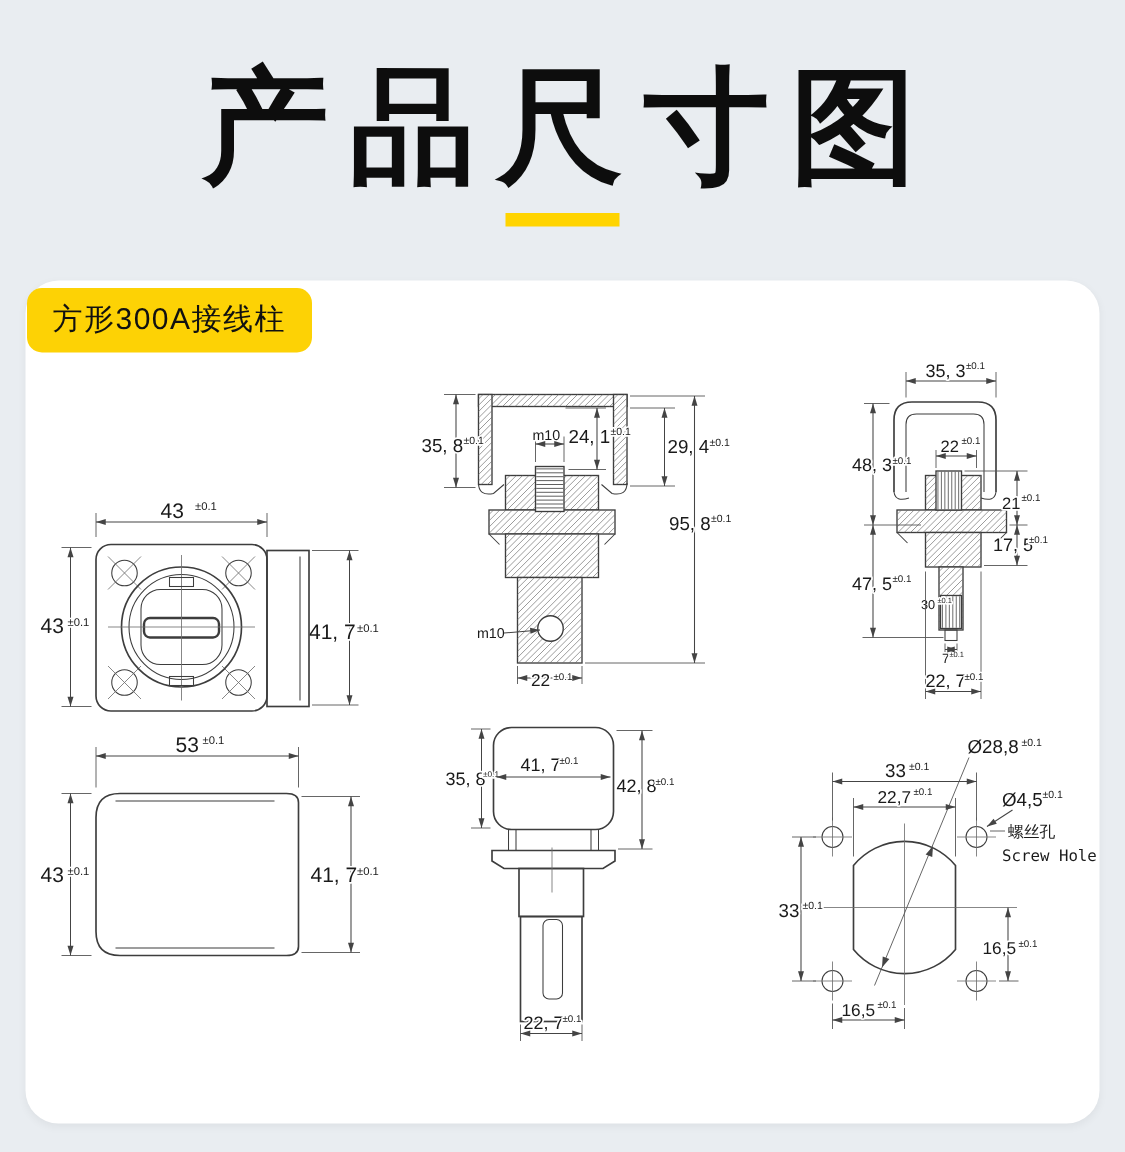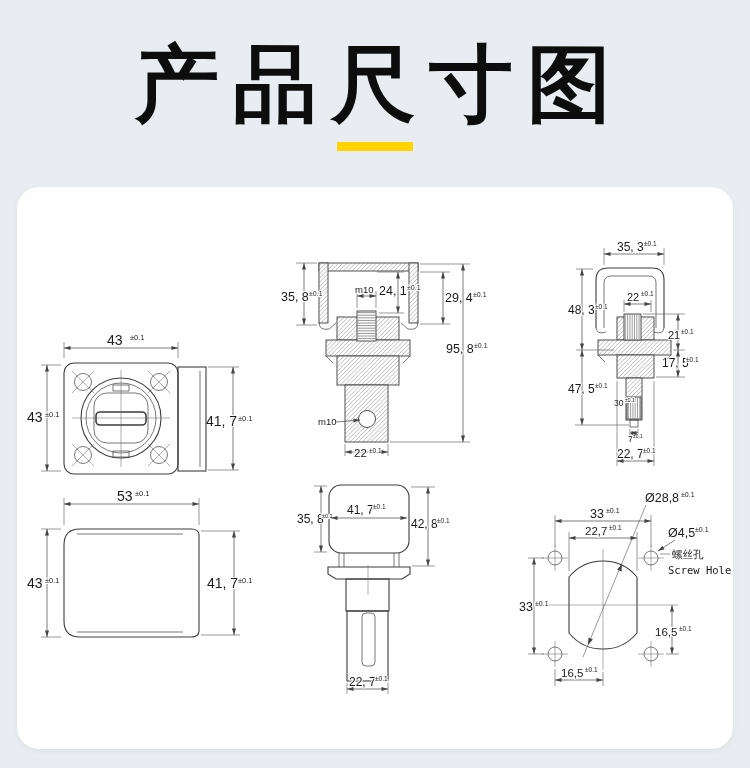--- a/index.html
+++ b/index.html
@@ -44,20 +44,21 @@
 </style>
 </head>
 <body>
 
 <div class="hero">
   <div class="title">产品尺寸图</div>
   <div class="title-underline"></div>
 </div>
 
 <div class="card">
+  <div class="tag">方形300A接线柱</div>
 
   <svg width="718" height="525" viewBox="0 0 718 525">
 
     <g>
       <line class="ext" x1="47" y1="133" x2="47" y2="117"></line>
         <line class="ext" x1="161" y1="133" x2="161" y2="117"></line>
       <line class="dl" x1="47" y1="123" x2="161" y2="123"></line>
       <text class="dv" x="90" y="120" font-size="14">43</text>
       <text class="dt" x="113" y="115" font-size="7.5">±0.1</text>
 

